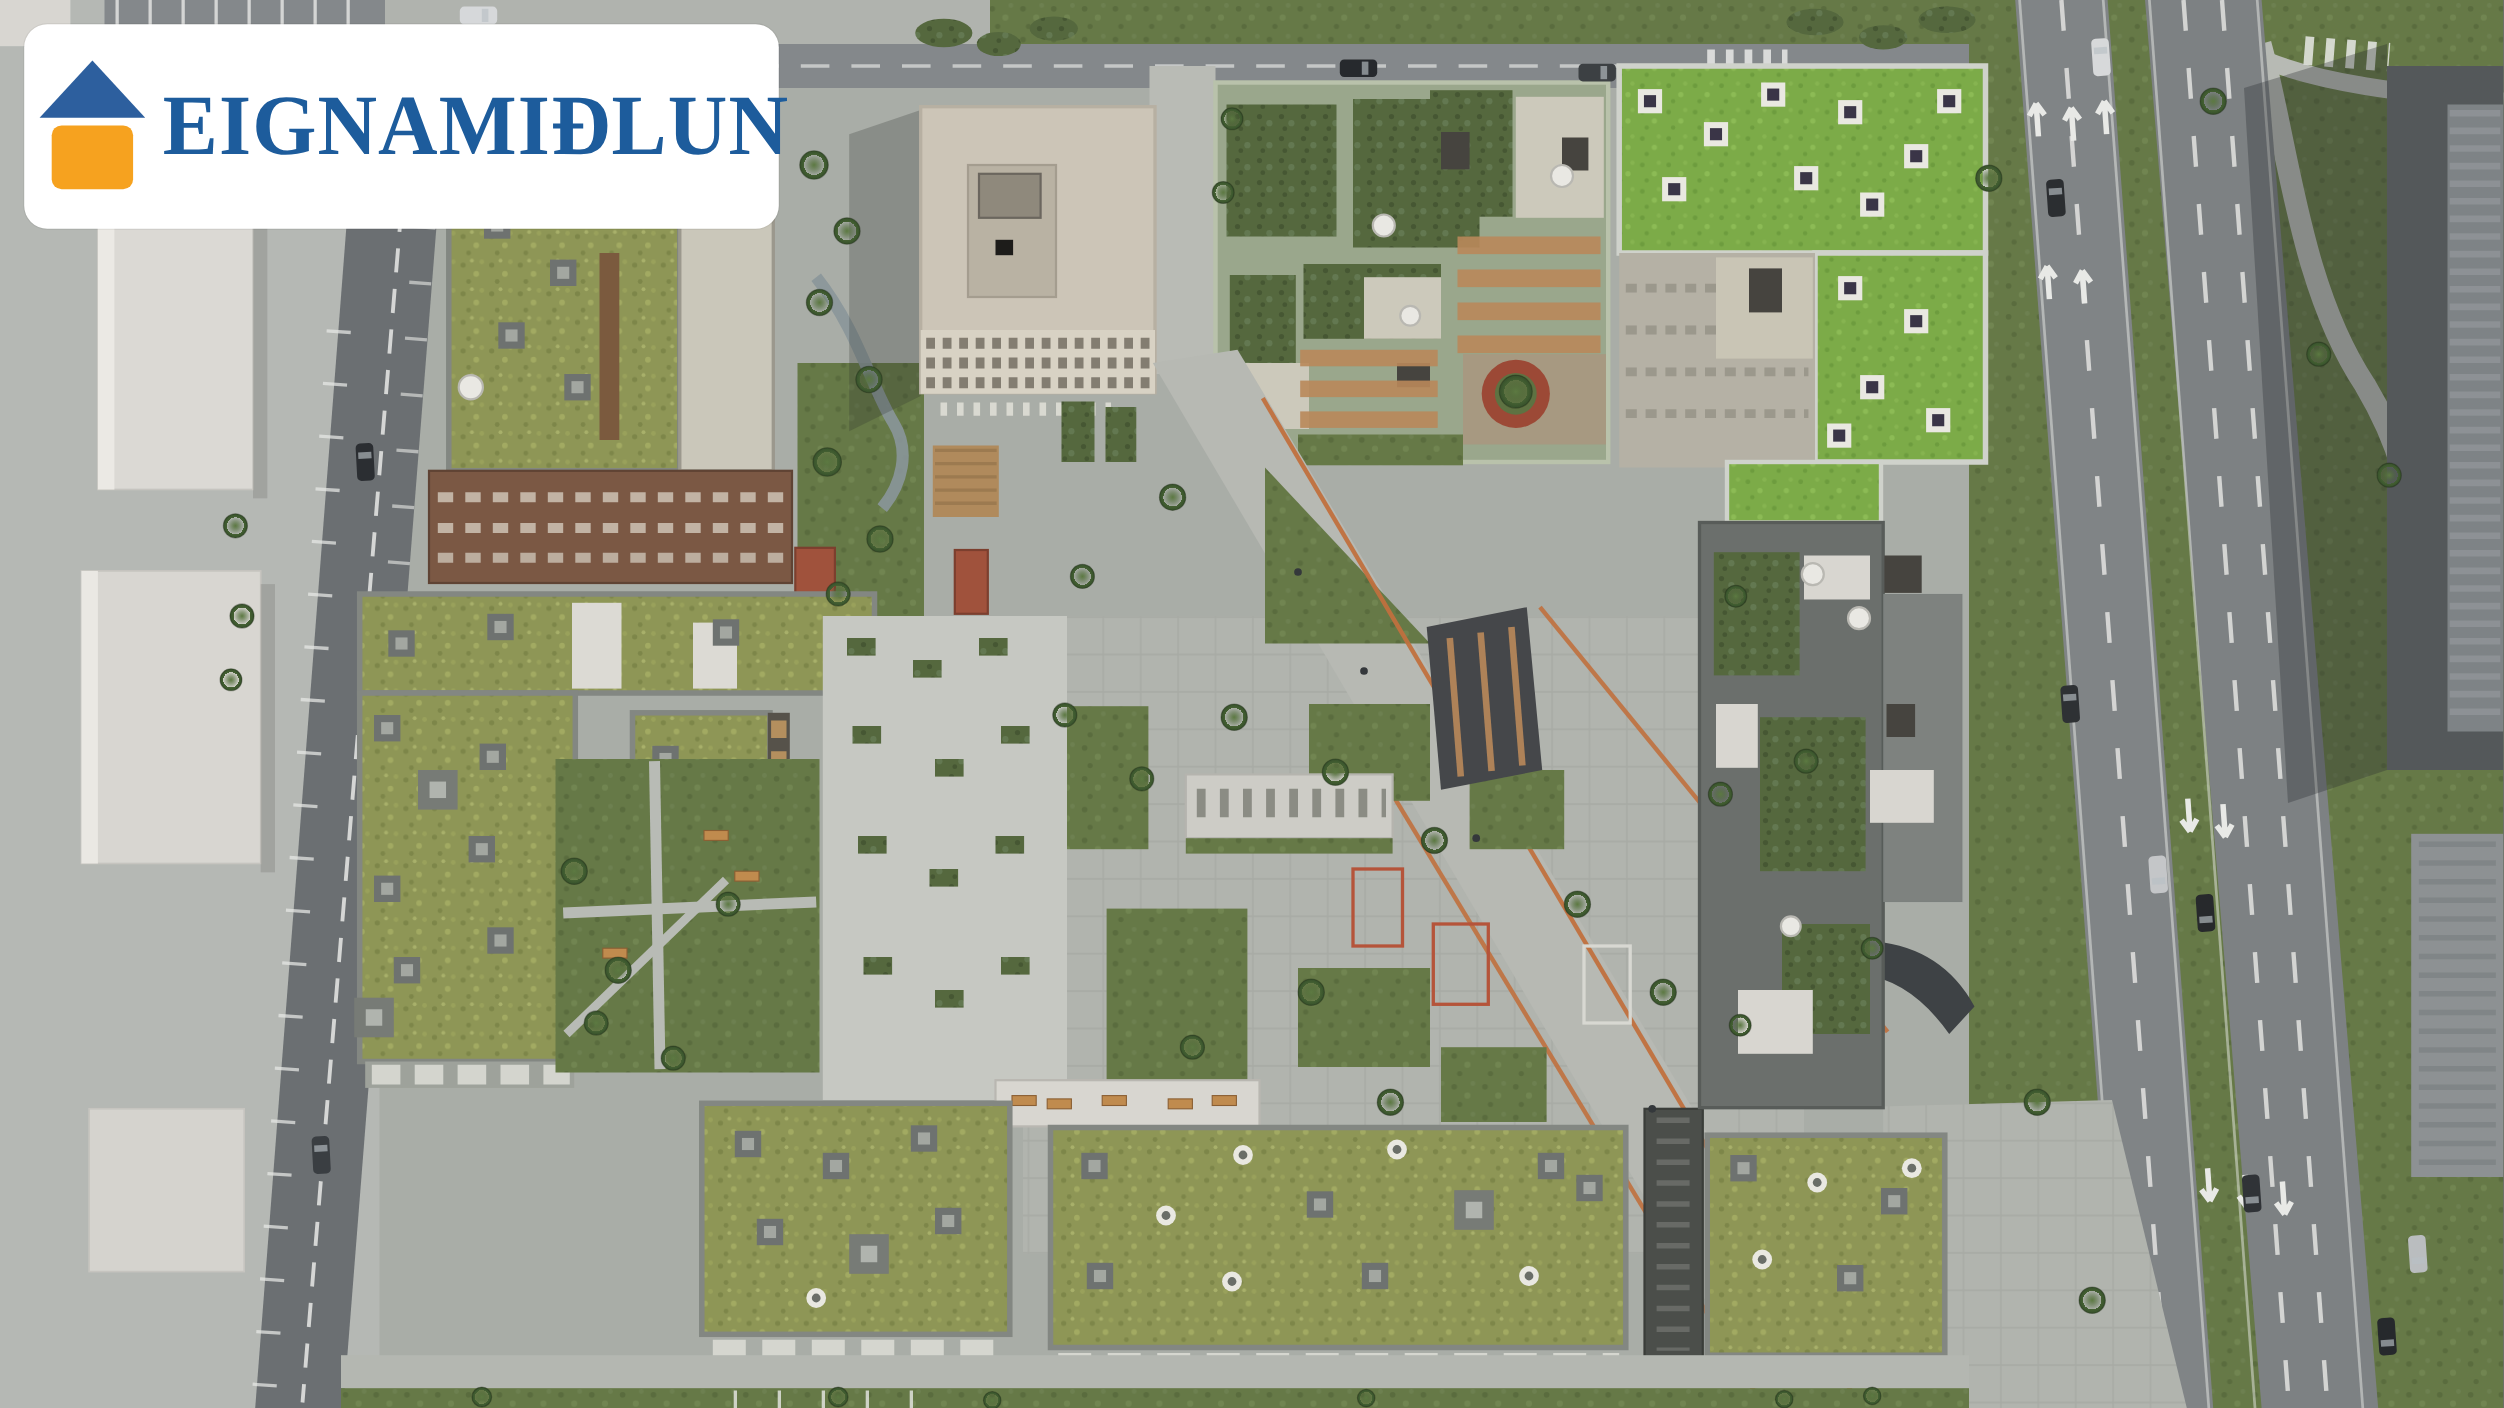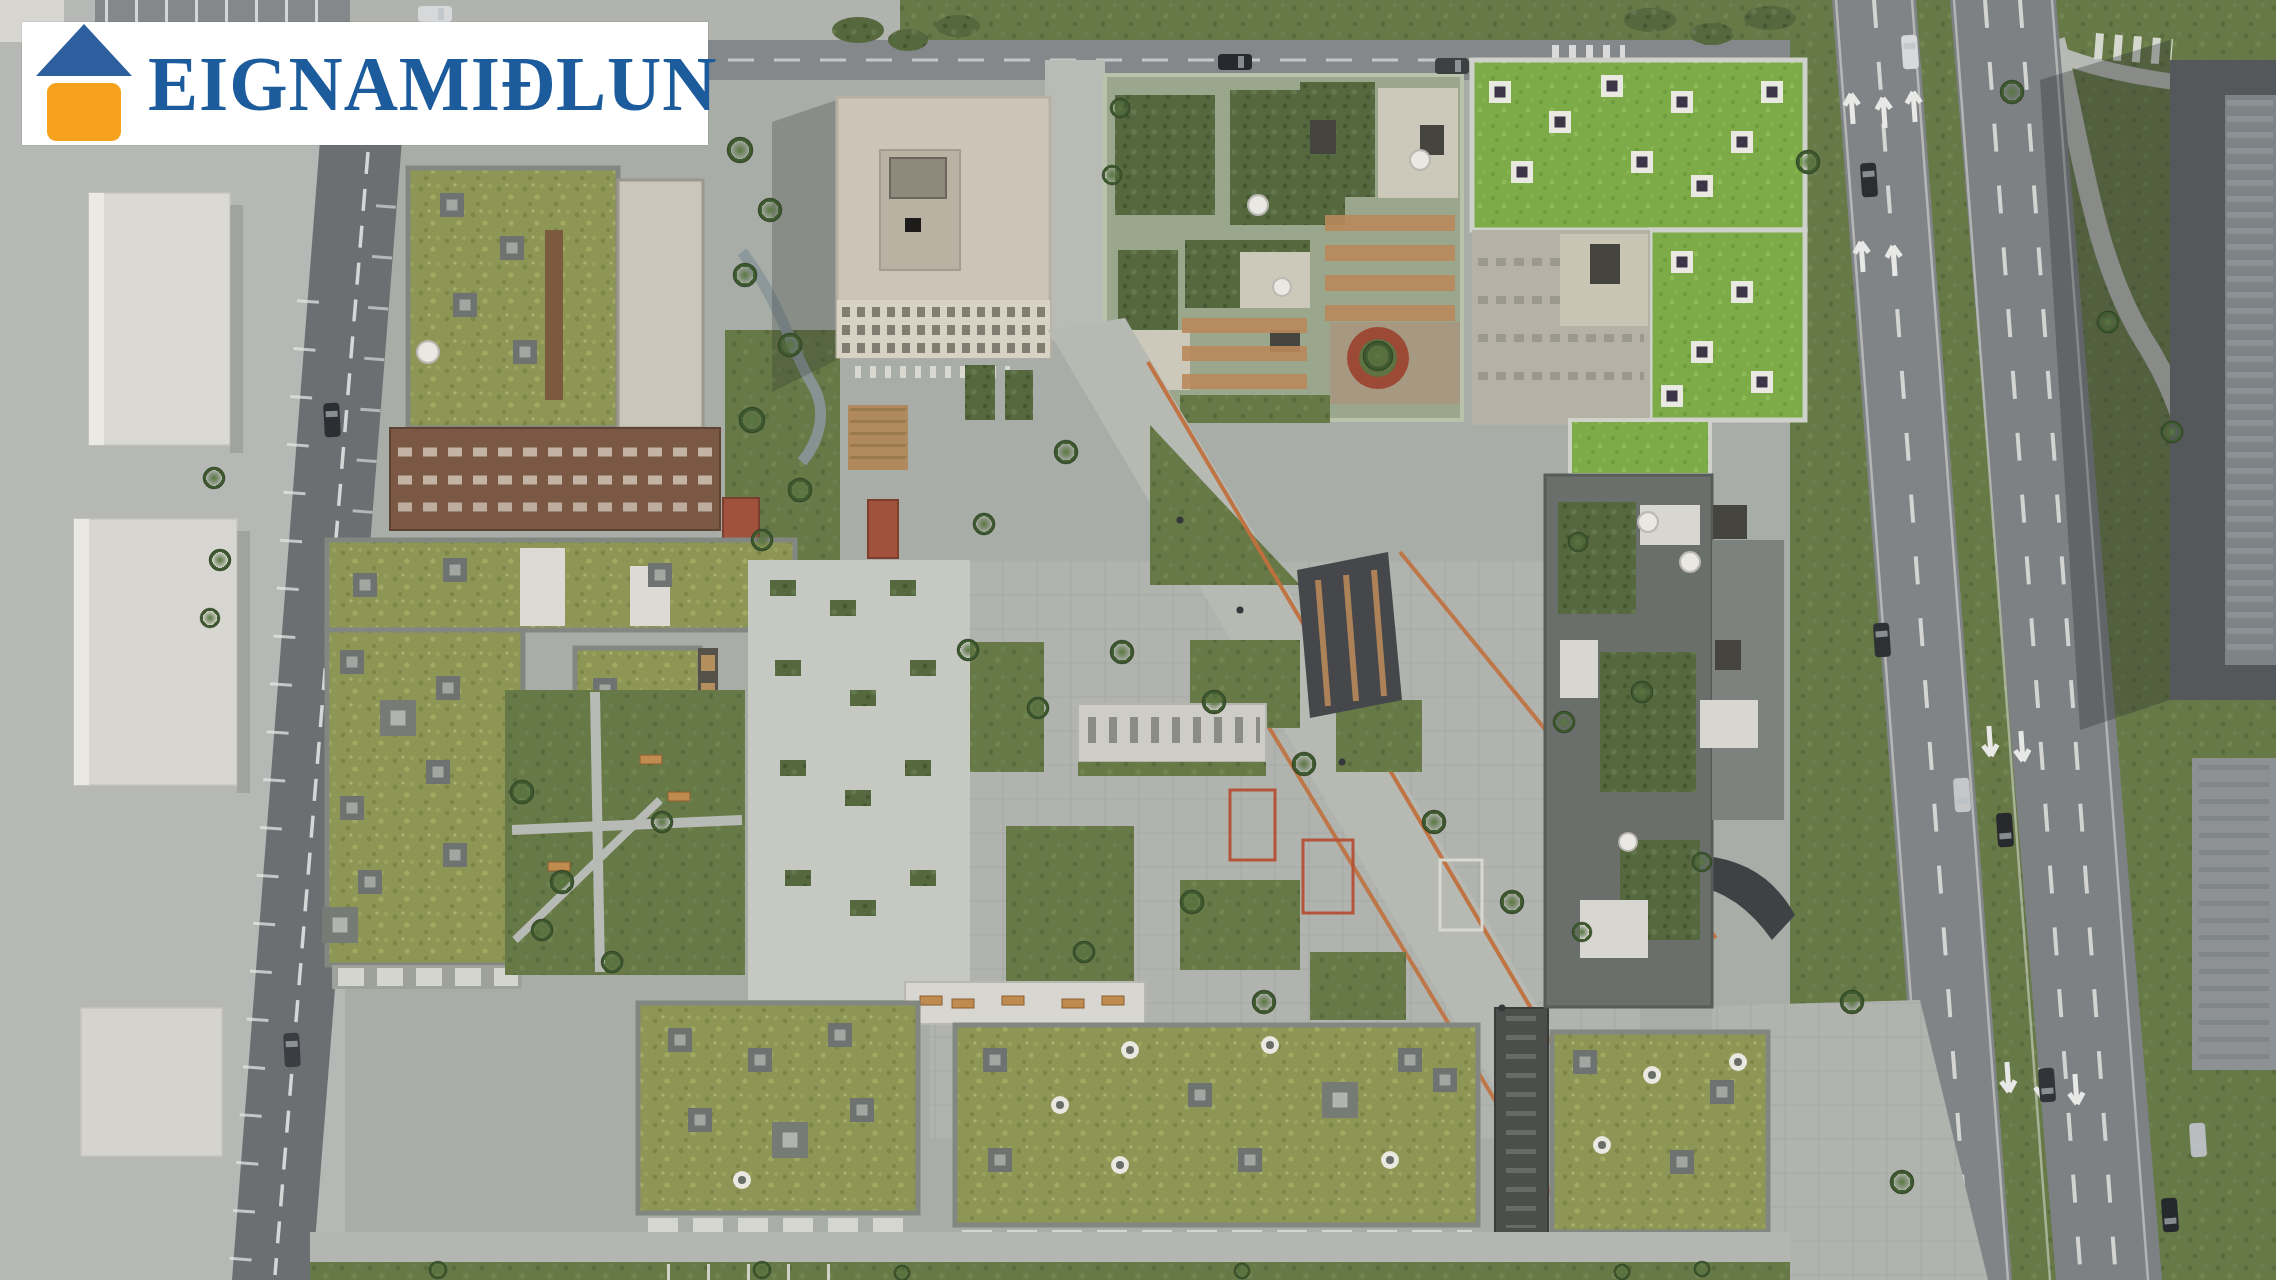--- a/index.html
+++ b/index.html
@@ -1,20 +1,20 @@
 <!DOCTYPE html>
 <html><head>
 <meta charset="utf-8">
 <style>
   html,body{margin:0;padding:0;background:#1e2022;}
   #stage{position:relative;width:2276px;height:1280px;overflow:hidden;
          font-family:"Liberation Sans",sans-serif;background:#a9ada7;}
   #scene{position:absolute;left:0;top:0;width:100%;height:100%;display:block;}
-  .logo-card{position:absolute;left:22px;top:22px;width:686px;height:123px;
-             background:#ffffff;display:flex;align-items:center;box-shadow:0 0 0 1px rgba(0,0,0,.05);}
+  .logo-card{position:absolute;left:22px;top:22px;width:686px;height:186px;
+             background:#ffffff;display:flex;align-items:center;box-shadow:0 0 0 1px rgba(0,0,0,.05);border-radius:21px;}
   .logo-house{width:112px;height:120px;margin-left:14px;display:flex;flex-direction:column;align-items:center;}
   .logo-roof{width:0;height:0;border-left:48px solid transparent;border-right:48px solid transparent;
              border-bottom:52px solid #2d5f9e;}
   .logo-body{width:74px;height:58px;margin-top:7px;background:#f6a21f;border-radius:9px;}
   .logo-text{font-family:"Liberation Serif","DejaVu Serif",serif;font-weight:bold;
              font-size:75px;letter-spacing:1px;color:#1d5c9c;margin-left:16px;white-space:nowrap;
              transform:scaleY(1.04);}
 </style>
 </head>
 <body>

